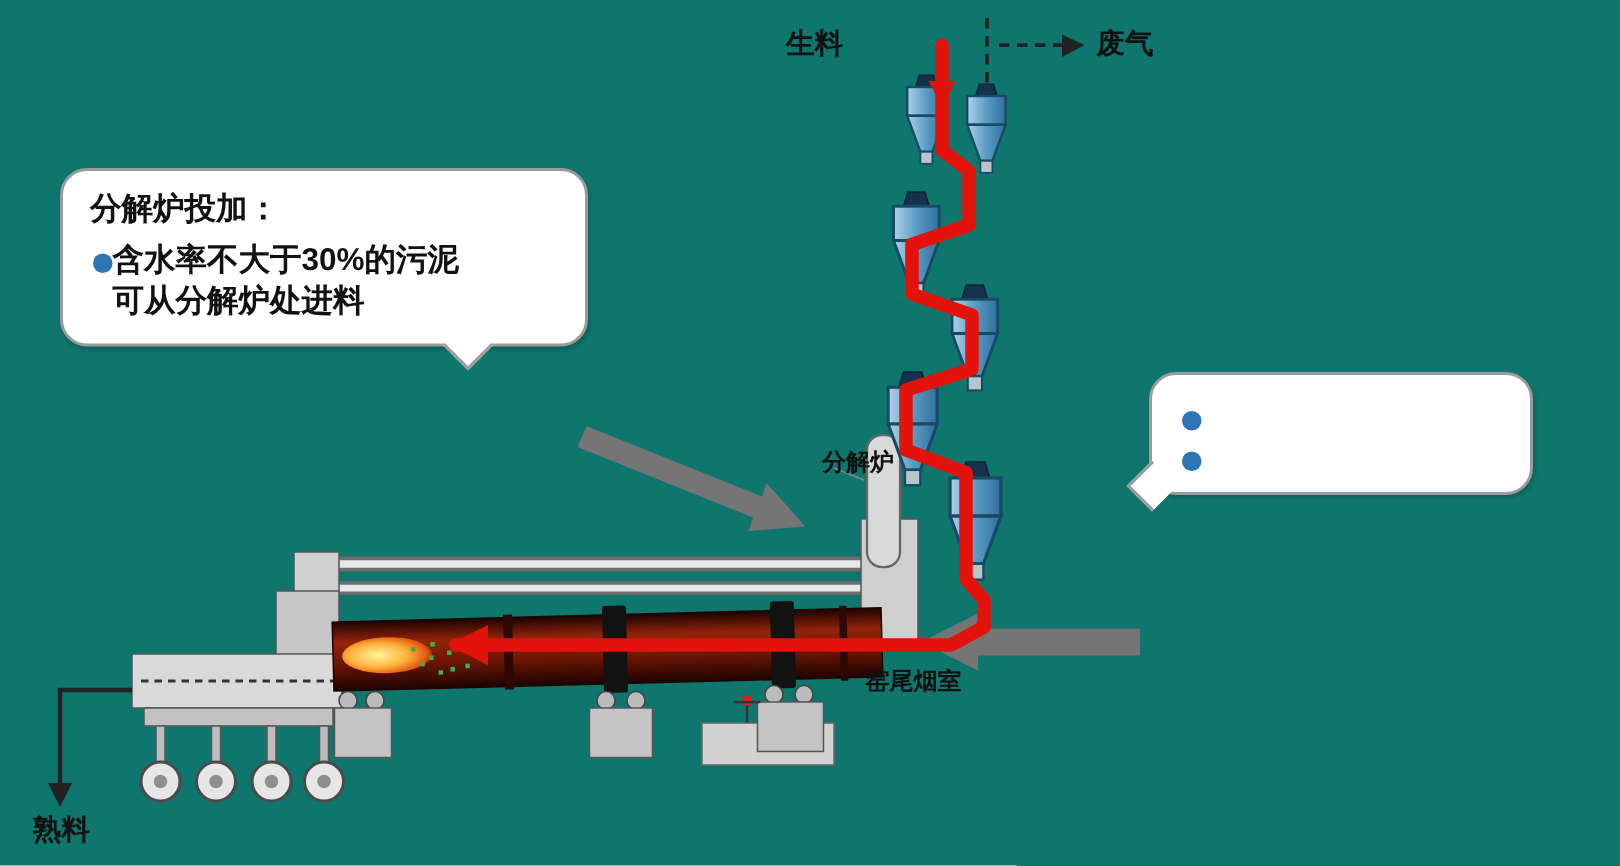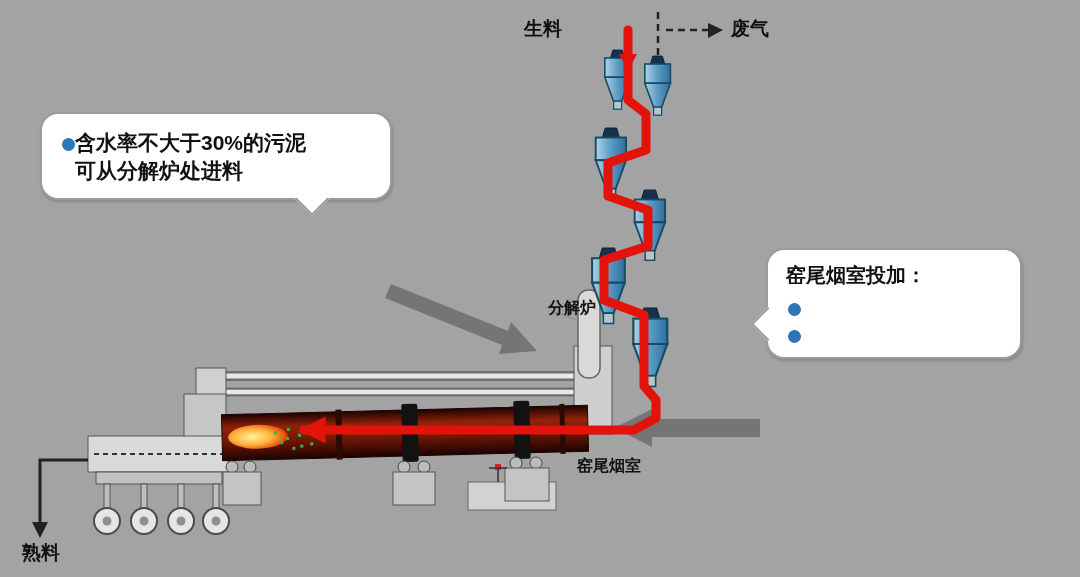--- a/index.html
+++ b/index.html
@@ -1,18 +1,18 @@
 <!DOCTYPE html>
 <html><head>
 <meta charset="utf-8">
 <style>
   html,body { margin:0; padding:0; background:#fff; }
   body { font-family:"Liberation Sans", sans-serif; }
   #stage {
-    position:relative; width:1080px; height:577px; background:#a3a3a3; overflow:hidden;
+    position:relative; width:1080px; height:577px; background:#0f766e; overflow:hidden;
   }
   #stage svg { position:absolute; left:0; top:0; }
   .lbl { position:absolute; font-weight:bold; color:#111; white-space:nowrap; }
   .lbl-big { font-size:19px; }
   .lbl-small { font-size:16px; }
   .callout {
     position:absolute; background:#fff; border:2px solid #9b9b9b; border-radius:18px;
     padding:10px 16px 14px 16px; box-shadow:1px 2px 3px rgba(0,0,0,.18); box-sizing:border-box;
   }
   .callout-title { font-weight:bold; color:#111; margin:2px 0 6px 2px; }
@@ -169,34 +169,34 @@
     <g>
       <path d="M658 12 V56" stroke="#222" stroke-width="2.5" stroke-dasharray="7 5" fill="none"></path>
       <path d="M666 30 H708" stroke="#222" stroke-width="2.5" stroke-dasharray="7 5" fill="none"></path>
       <polygon points="708,23 708,38 723,30" fill="#222"></polygon>
     </g>
   </svg>
 
   <div class="lbl lbl-big" style="left:524px; top:16px;">生料</div>
   <div class="lbl lbl-big" style="left:731px; top:16px;">废气</div>
   <div class="lbl lbl-small" style="left:517px; top:298px;margin-left:31px;">分解炉</div>
-  <div class="lbl lbl-small" style="left:577px; top:456px;">窑尾烟室</div>
+  <div class="lbl lbl-small" style="left:577px; top:444px;">窑尾烟室</div>
   <div class="lbl lbl-big" style="left:22px; top:540px;">熟料</div>
 
   <div class="callout" id="callout-left">
+    <div class="callout-title">分解炉投加：</div>
     <div class="bullet">
       <span class="dot"></span>
       <span class="txt">含水率不大于30%的污泥
 可从分解炉处进料</span>
     </div>
     <div class="tail tail-down"></div>
   </div>
 
   <div class="callout" id="callout-right">
-    <div class="callout-title">窑尾烟室投加：</div>
     <div class="bullet">
       <span class="dot"></span>
     </div>
     <div class="bullet">
       <span class="dot"></span>
     </div>
     <div class="tail tail-left"></div>
   </div>
 
 </div>

